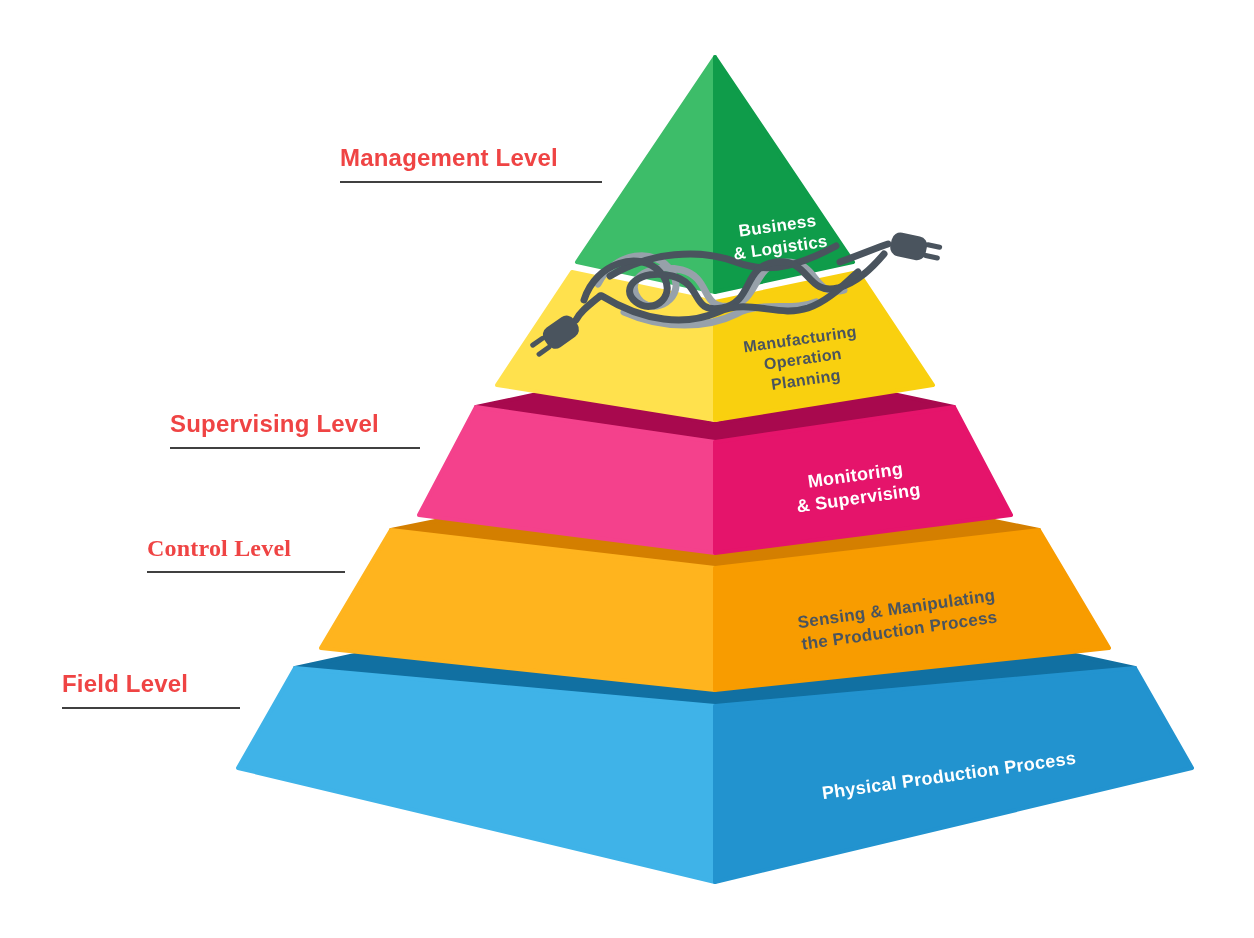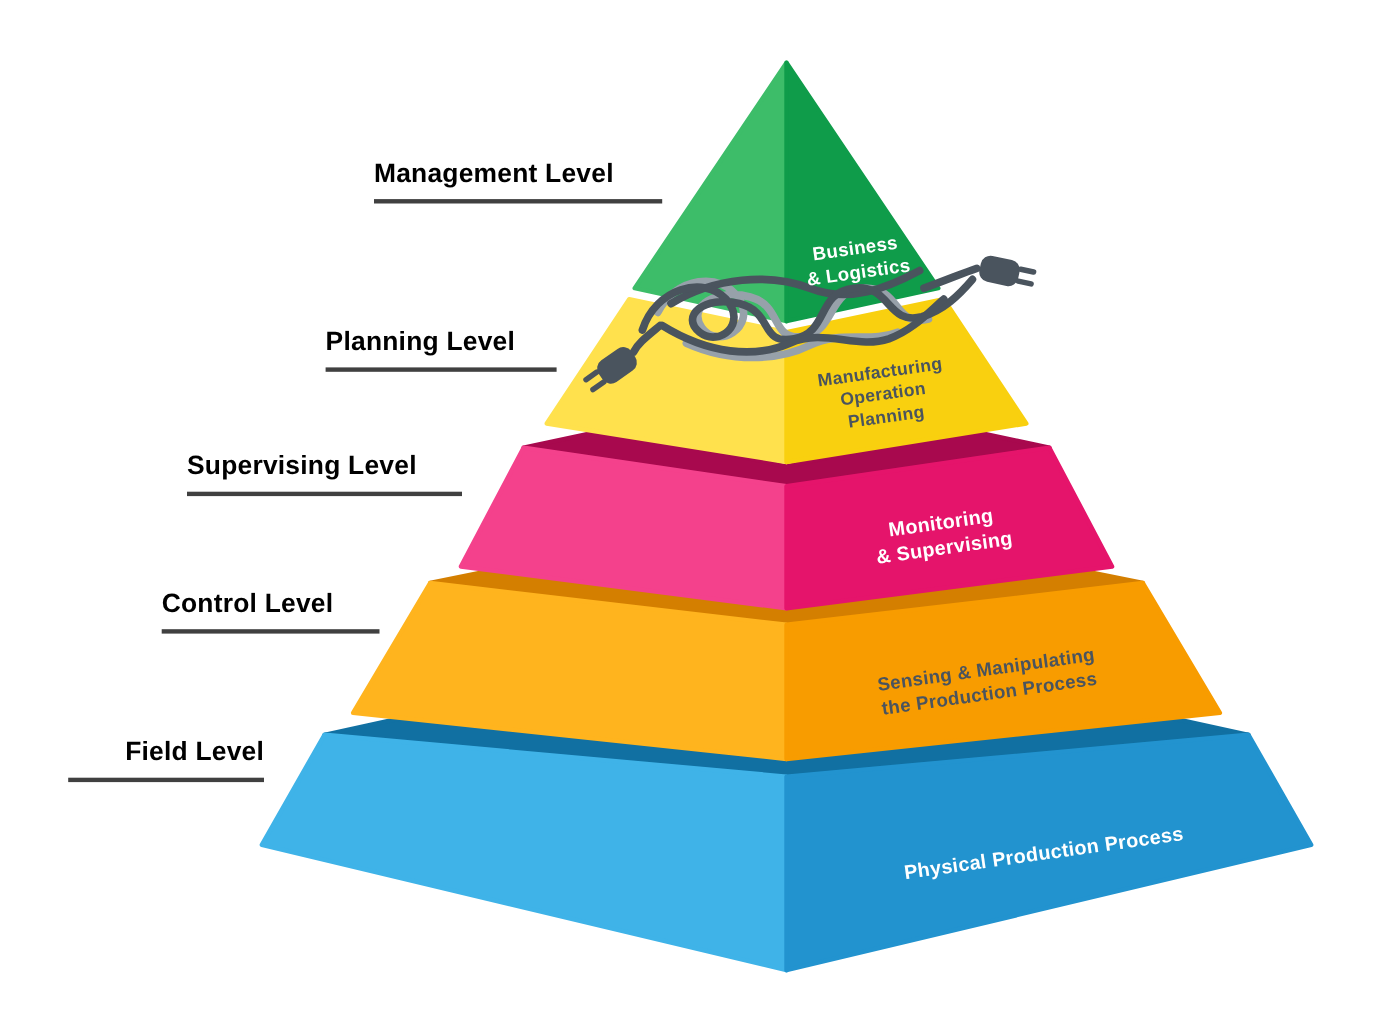--- a/index.html
+++ b/index.html
@@ -3,22 +3,22 @@
 <meta charset="utf-8">
 <style>
   html,body{margin:0;padding:0;background:#ffffff;}
   .stage{
     position:relative;width:1254px;height:938px;overflow:hidden;background:#ffffff;
     font-family:"Liberation Sans", sans-serif;
   }
   .stage svg{position:absolute;left:0;top:0;}
   .side-label{
     position:absolute;
-    font-weight:700;font-size:24px;color:#000000;letter-spacing:.2px;
-    padding-bottom:9px;border-bottom:4px solid #404040;
+    font-weight:700;font-size:24px;color:#ef4444;letter-spacing:.2px;
+    padding-bottom:9px;border-bottom:2px solid #404040;
     white-space:nowrap;
   }
   .face-text{
     position:absolute;font-weight:700;text-align:center;line-height:1.28;
     letter-spacing:.3px;white-space:nowrap;
     transform:translate(-50%,-50%) rotate(-8deg);
   }
   .text-light{color:#ffffff;}
   .text-dark{color:#4a545e;}
   .cable{fill:none;stroke-width:7;stroke-linecap:round;}
@@ -77,30 +77,27 @@
         <rect x="-2" y="-12" width="36" height="24" rx="9" fill="#4a545e"></rect>
         <rect x="32" y="-8" width="17" height="5" rx="2.5" fill="#4a545e"></rect>
         <rect x="32" y="3" width="17" height="5" rx="2.5" fill="#4a545e"></rect>
       </g>
     </g>
   </svg>
 
   <div class="side-label" style="left:340px;top:144px;width:262px;">
     <span>Management Level</span>
   </div>
-  <div class="side-label" style="left:296px;top:297px;width:210px;">
-    <span>Planning Level</span>
-  </div>
   <div class="side-label" style="left:170px;top:410px;width:250px;">
     <span>Supervising Level</span>
   </div>
-  <div class="side-label" style="left:147px;top:535px;width:198px;">
+  <div class="side-label" style="left:147px;top:535px;width:198px;font-family:Liberation Serif, serif;">
     <span>Control Level</span>
   </div>
-  <div class="side-label" style="left:62px;top:670px;width:178px;text-align:right;">
+  <div class="side-label" style="left:62px;top:670px;width:178px;">
     <span>Field Level</span>
   </div>
 
   <div class="face-text text-light" style="left:779px;top:237px;font-size:17px;">
     <div>Business</div>
     <div>&amp; Logistics</div>
   </div>
 
   <div class="face-text text-dark" style="left:803px;top:360px;font-size:16px;">
     <div>Manufacturing</div>

